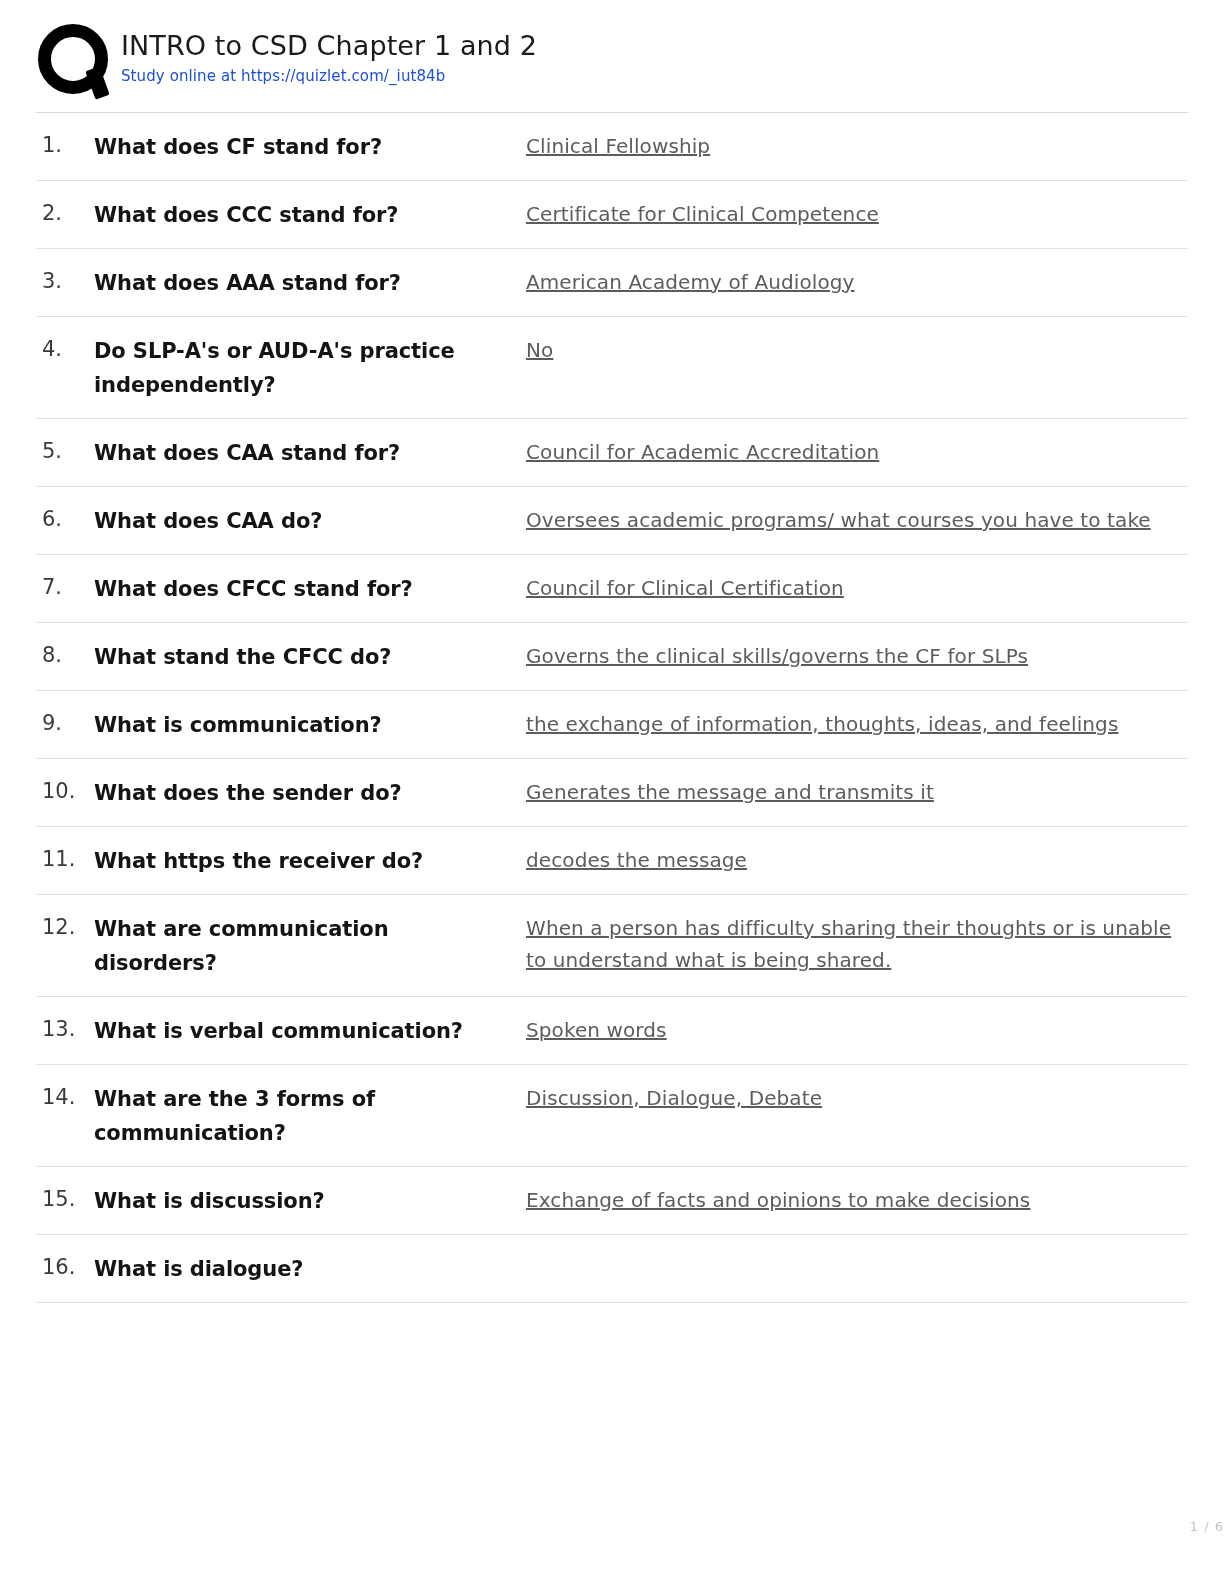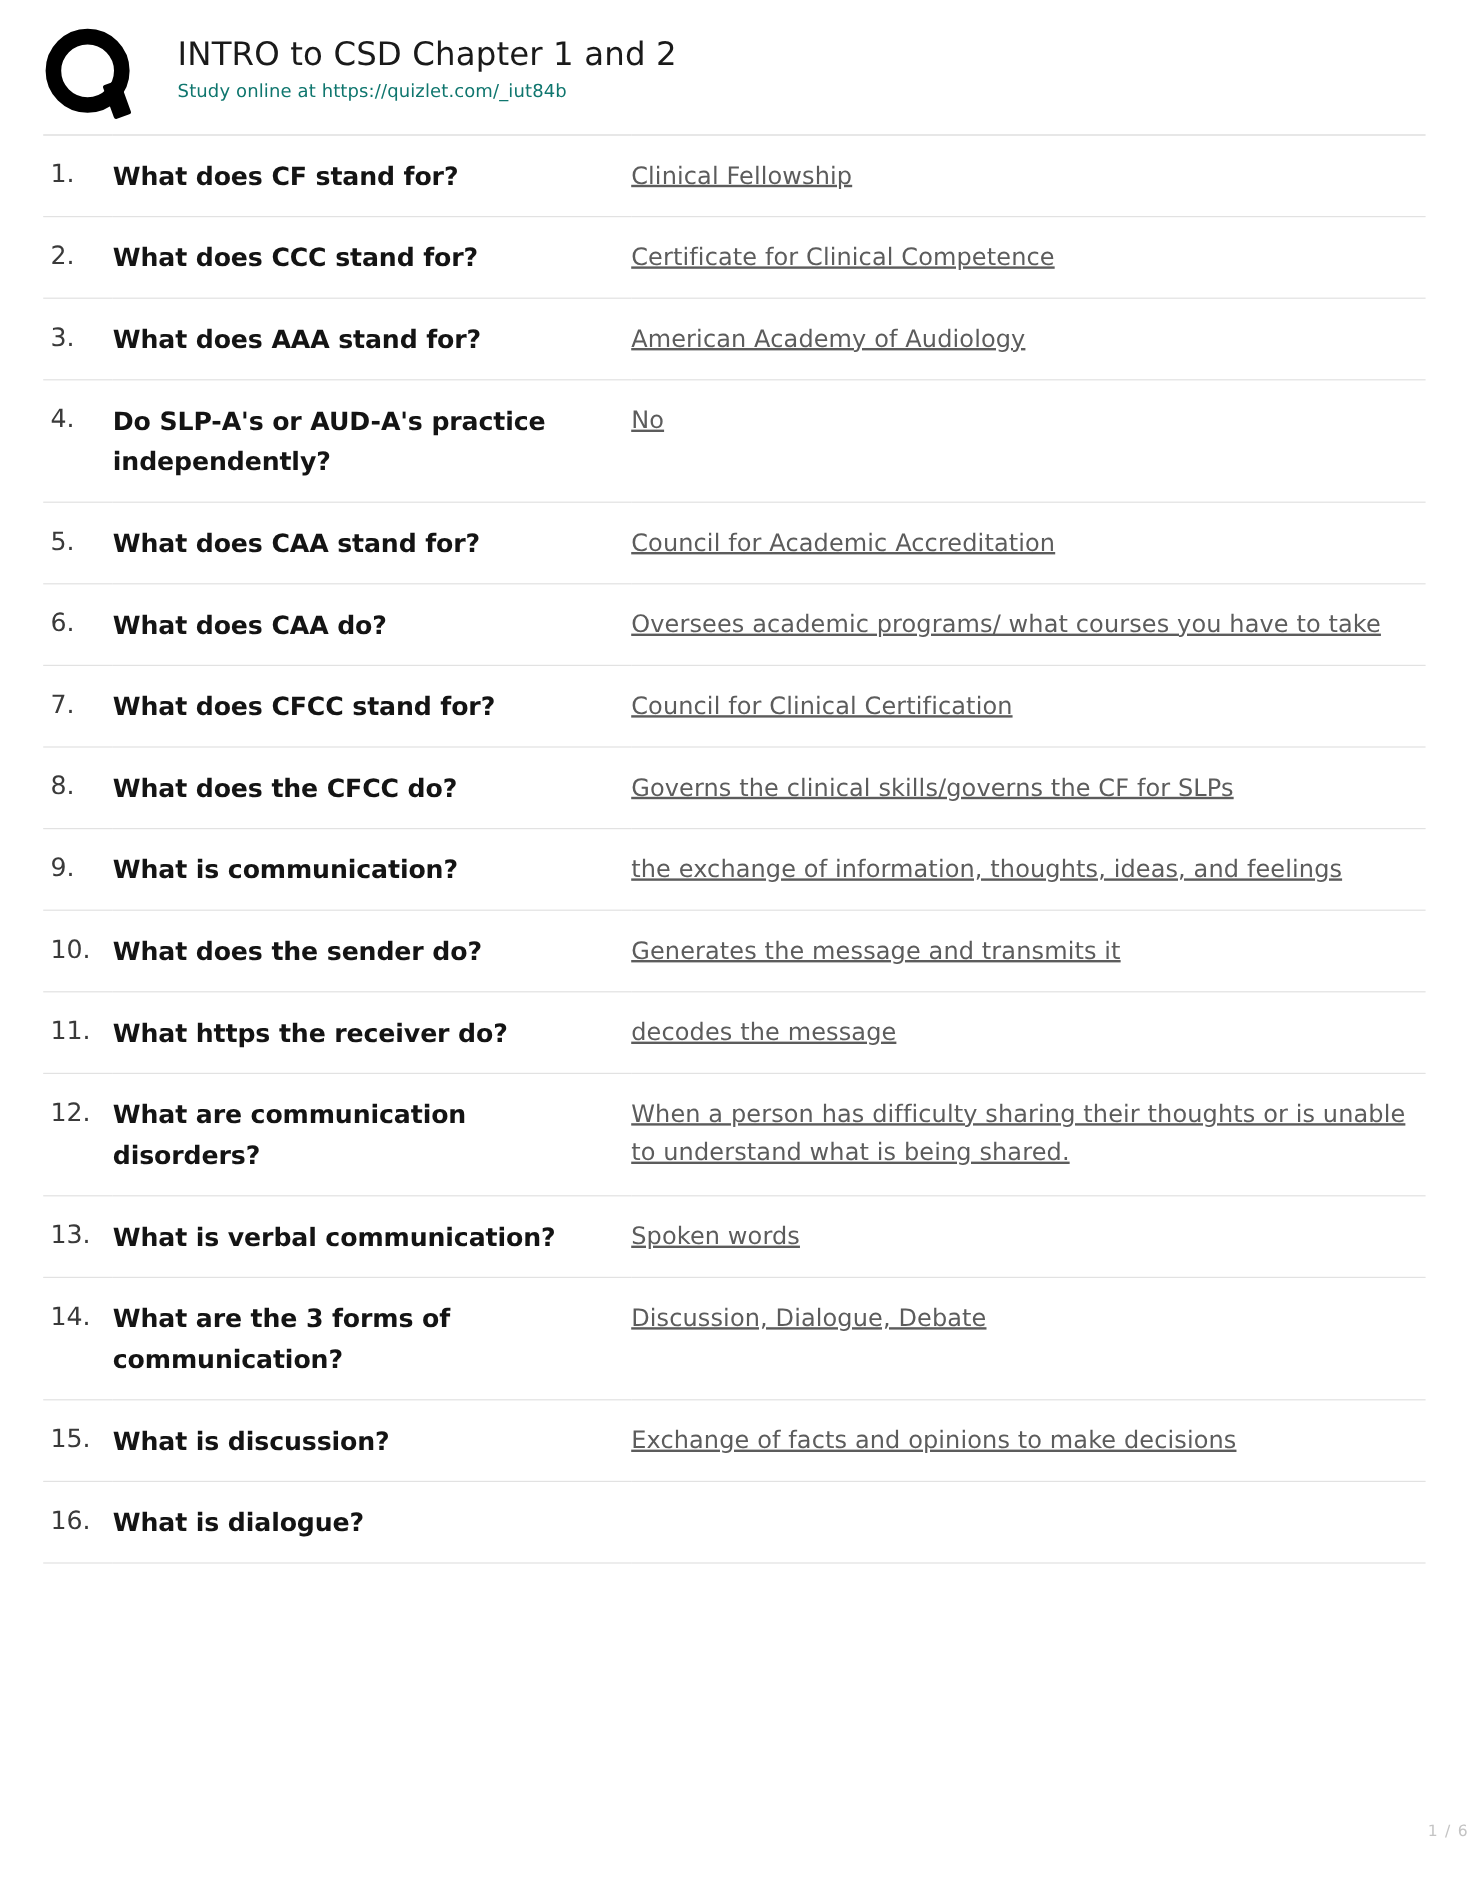--- a/index.html
+++ b/index.html
@@ -50,34 +50,34 @@
     position: absolute;
     width: 15px;
     height: 30px;
     background: #000000;
     right: 11px;
     bottom: 4px;
     transform: rotate(-20deg);
     border-radius: 2px;
   }
   .header-text {
-    margin-left: 32px;
+    margin-left: 5px;
     padding-top: 8px;
   }
   .doc-title {
     font-size: 27px;
     line-height: 32px;
     color: #1a1a1a;
     font-weight: 400;
     letter-spacing: 0.1px;
   }
   .doc-subtitle {
     font-size: 15px;
     line-height: 20px;
-    color: #0f766e;
+    color: #1d4ed8;
     margin-top: 4px;
     letter-spacing: 0.1px;
   }
 
   
   .qa-table {
     width: 100%;
     border-collapse: collapse;
     table-layout: fixed;
   }
@@ -184,21 +184,21 @@
         <td class="col-term">What does CAA do?</td>
         <td class="col-def">Oversees academic programs/ what courses you have to take</td>
       </tr>
       <tr class="qa-row">
         <td class="col-num">7.</td>
         <td class="col-term">What does CFCC stand for?</td>
         <td class="col-def">Council for Clinical Certification</td>
       </tr>
       <tr class="qa-row">
         <td class="col-num">8.</td>
-        <td class="col-term">What does the CFCC do?</td>
+        <td class="col-term">What stand the CFCC do?</td>
         <td class="col-def">Governs the clinical skills/governs the CF for SLPs</td>
       </tr>
       <tr class="qa-row">
         <td class="col-num">9.</td>
         <td class="col-term">What is communication?</td>
         <td class="col-def">the exchange of information, thoughts, ideas, and feelings</td>
       </tr>
       <tr class="qa-row">
         <td class="col-num">10.</td>
         <td class="col-term">What does the sender do?</td>

